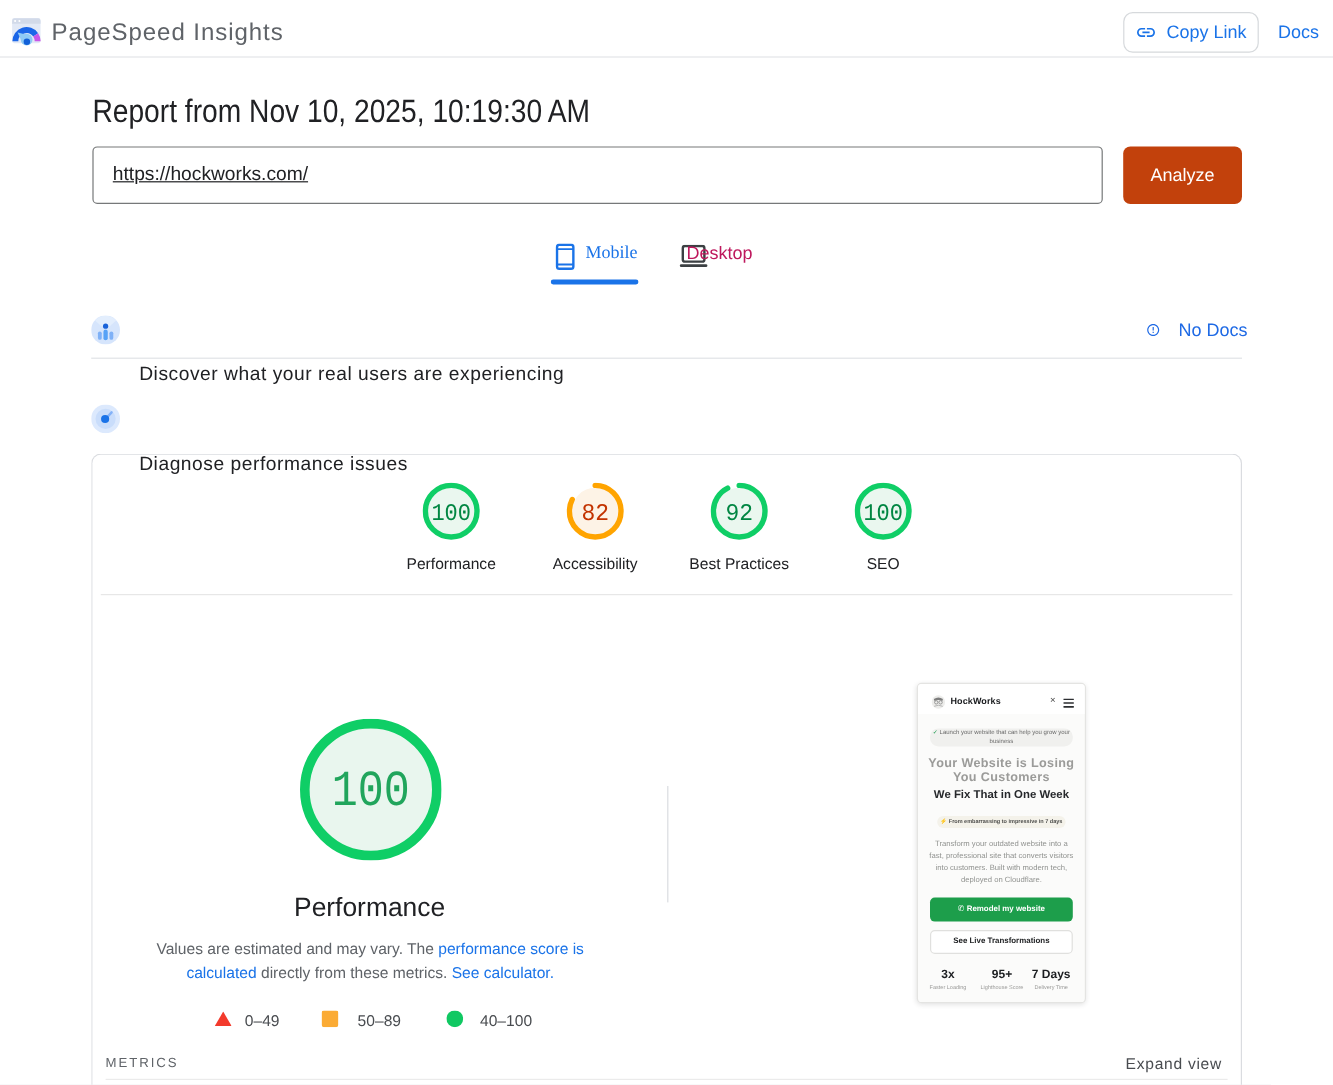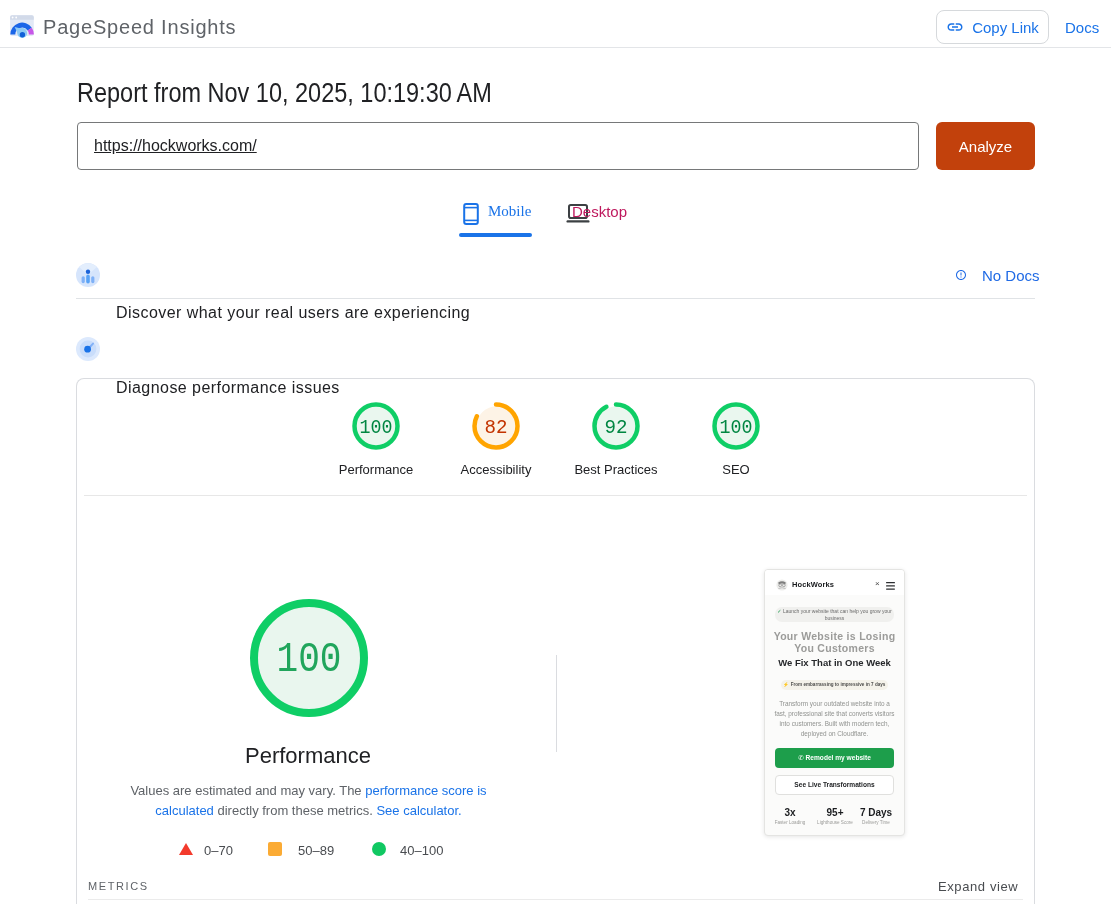--- a/index.html
+++ b/index.html
@@ -132,21 +132,21 @@
   <circle cx="59" cy="59" r="55" fill="none" stroke="#0fce66" stroke-width="8"></circle>
   <text x="59" y="72" text-anchor="middle" font-family="Liberation Mono, monospace" font-size="42" fill="#21a55c" textLength="65" lengthAdjust="spacingAndGlyphs">100</text>
 </svg>
 <div class="vdiv"></div>
 <div class="perfTitle">Performance</div>
 <div class="caption">Values are estimated and may vary. The <a>performance score is calculated</a> directly from these metrics. <a>See calculator.</a></div>
 <div class="legend">
   <svg class="abs" style="left:51px; top:2px;" width="14" height="12" viewBox="0 0 14 12">
       <path d="M7 0 L14 12 L0 12 Z" fill="#f33a2c"></path>
     </svg>
-  <div class="legtxt" style="left:76px;">0–70</div>
+  <div class="legtxt" style="left:76px;">0–49</div>
   <svg class="abs" style="left:140px; top:1px;" width="14" height="14" viewBox="0 0 14 14">
       <rect width="14" height="14" rx="2" fill="#fbab34"></rect>
     </svg>
   <div class="legtxt" style="left:170px;">50–89</div>
   <svg class="abs" style="left:244px; top:1px;" width="14" height="14" viewBox="0 0 14 14">
       <circle cx="7" cy="7" r="7" fill="#10c862"></circle>
     </svg>
   <div class="legtxt" style="left:272px;">40–100</div>
 </div>
 

